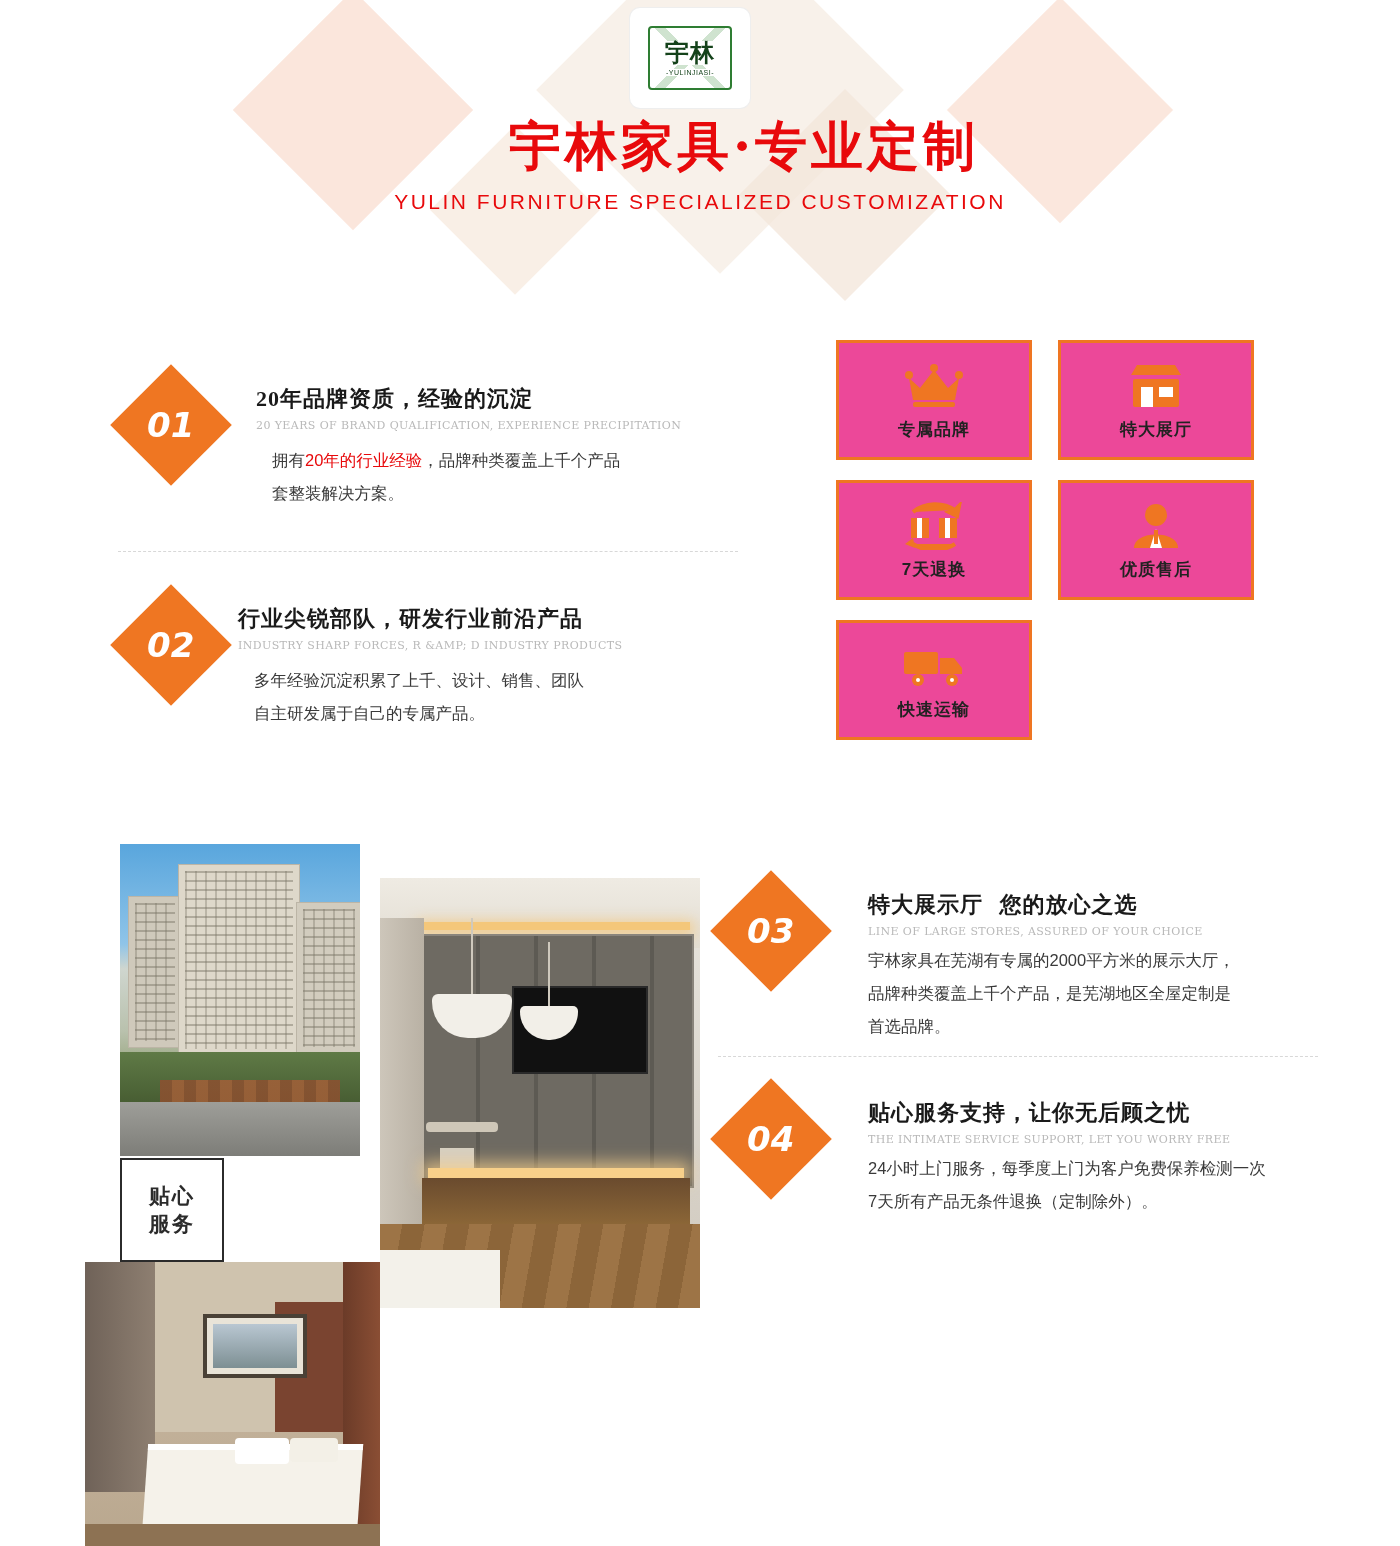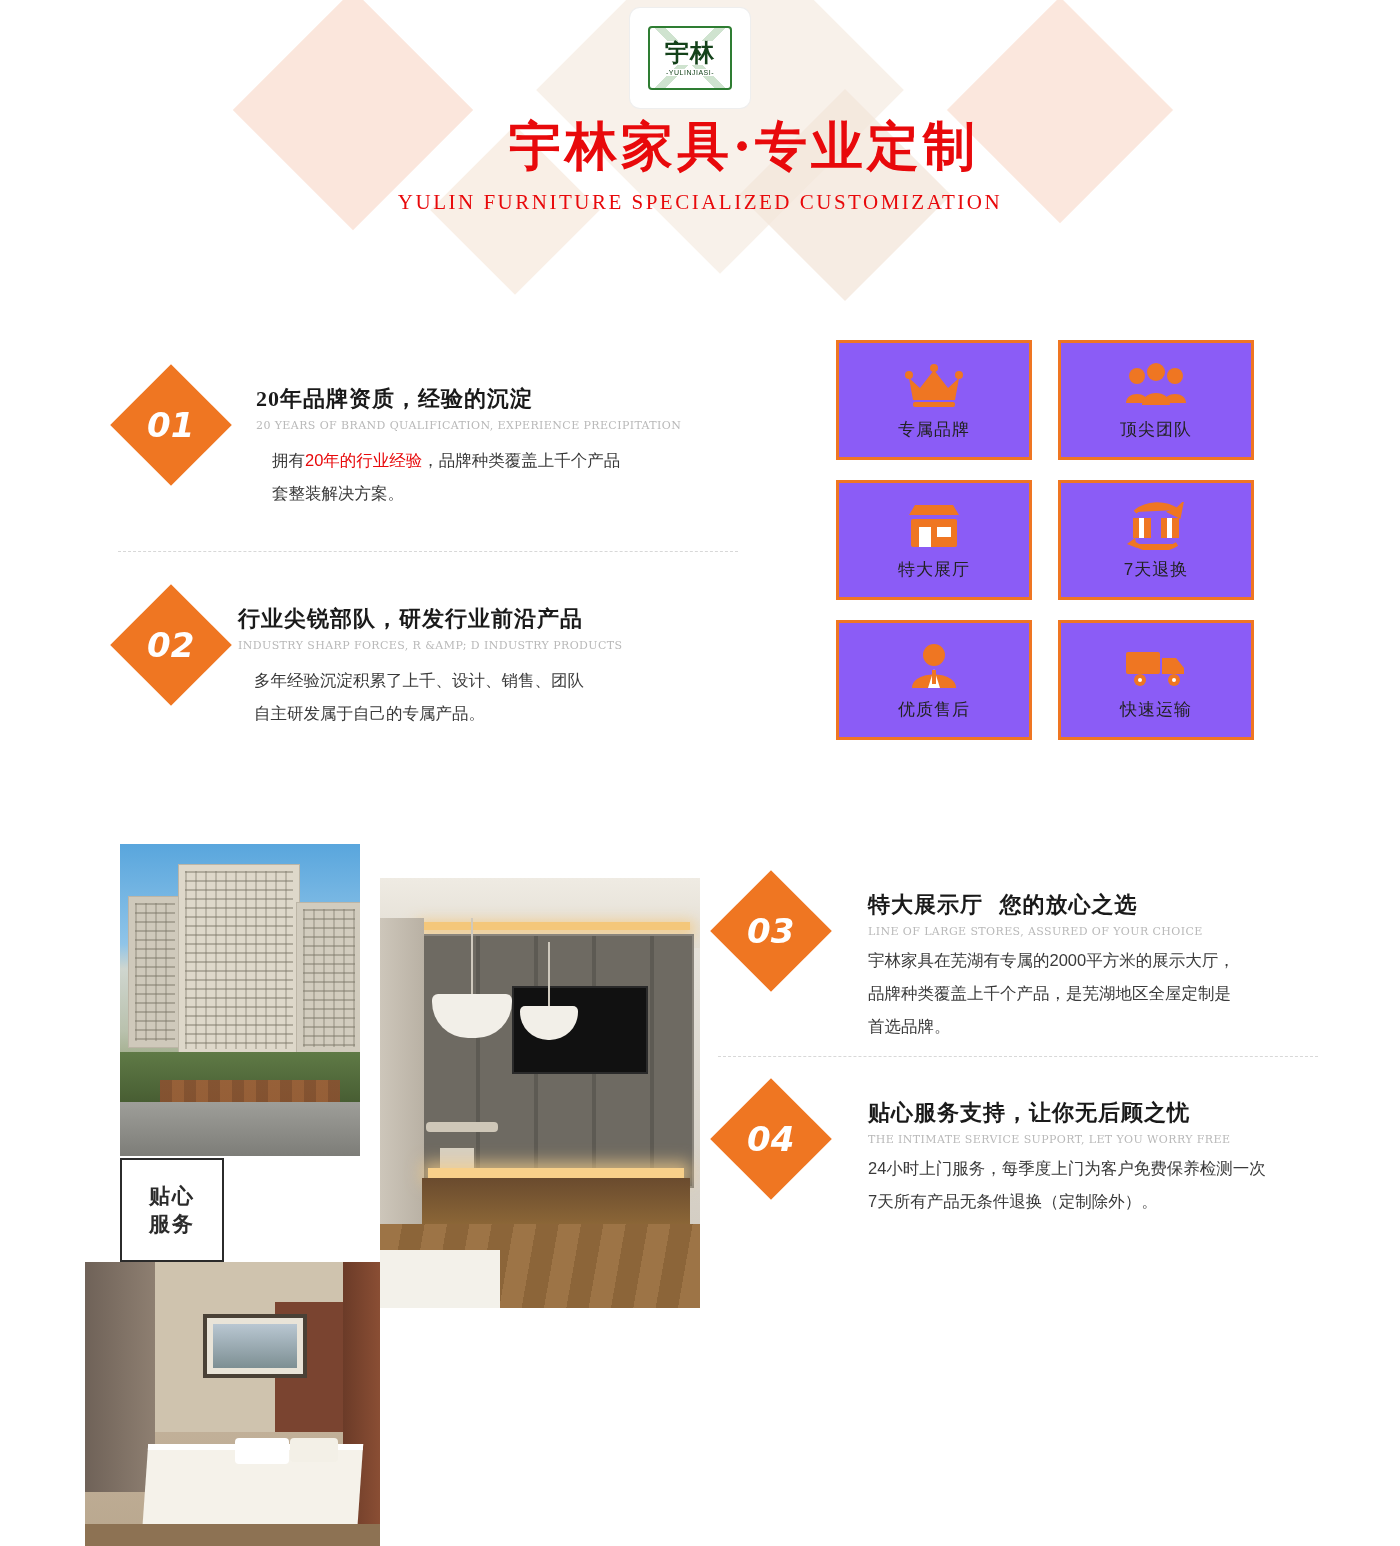--- a/index.html
+++ b/index.html
@@ -105,21 +105,21 @@
   }
   .sub-title {
     position: absolute;
     top: 190px;
     left: 0;
     width: 1400px;
     text-align: center;
     font-size: 21px;
     color: #e8090b;
     letter-spacing: 2.5px;
-    font-family: Liberation Serif, serif;
+    font-family: Liberation Sans, sans-serif;
   }
 
   
   .feature {
     position: absolute;
     display: flex;
     align-items: flex-start;
   }
   .num-diamond {
     width: 86px;
@@ -184,21 +184,22 @@
     grid-template-columns: 196px 196px;
     grid-template-rows: 120px 120px 120px;
     gap: 20px 26px;
   }
   .icon-card {
     border: 3px solid #ef7622;
     display: flex;
     flex-direction: column;
     align-items: center;
     justify-content: center;
-    background: #8b5cf6;
+    background: #ec4899;
+    font-weight: bold;
   }
   .icon-card .glyph {
     height: 52px;
     display: flex;
     align-items: center;
     justify-content: center;
     margin-bottom: 6px;
   }
   .icon-card .cap {
     font-size: 17px;
@@ -379,33 +380,20 @@
         <path class="svg-orange" d="M4 14 L15 24 L29 6 L43 24 L54 14 L50 36 L8 36 Z"></path>
         <rect class="svg-orange" x="8" y="38" width="42" height="5" rx="2"></rect>
         <circle class="svg-orange" cx="4" cy="11" r="4"></circle>
         <circle class="svg-orange" cx="29" cy="4" r="4"></circle>
         <circle class="svg-orange" cx="54" cy="11" r="4"></circle>
       </svg>
     </div>
     <div class="cap">专属品牌</div>
   </div>
 
-  <div class="icon-card">
-    <div class="glyph">
-      <svg width="64" height="46" viewBox="0 0 64 46" aria-hidden="true">
-        <circle class="svg-orange" cx="13" cy="13" r="8"></circle>
-        <path class="svg-orange" d="M2 40 C2 28 24 28 24 40 Z"></path>
-        <circle class="svg-orange" cx="51" cy="13" r="8"></circle>
-        <path class="svg-orange" d="M40 40 C40 28 62 28 62 40 Z"></path>
-        <circle class="svg-orange" cx="32" cy="9" r="9"></circle>
-        <path class="svg-orange" d="M18 42 C18 26 46 26 46 42 Z"></path>
-      </svg>
-    </div>
-    <div class="cap">顶尖团队</div>
-  </div>
 
   <div class="icon-card">
     <div class="glyph">
       <svg width="58" height="46" viewBox="0 0 58 46" aria-hidden="true">
         <path class="svg-orange" d="M4 12 L10 2 L48 2 L54 12 Z"></path>
         <rect class="svg-orange" x="6" y="16" width="46" height="28" rx="2"></rect>
         <rect x="14" y="24" width="12" height="20" fill="#ffffff"></rect>
         <rect x="32" y="24" width="14" height="10" fill="#ffffff"></rect>
       </svg>
     </div>

